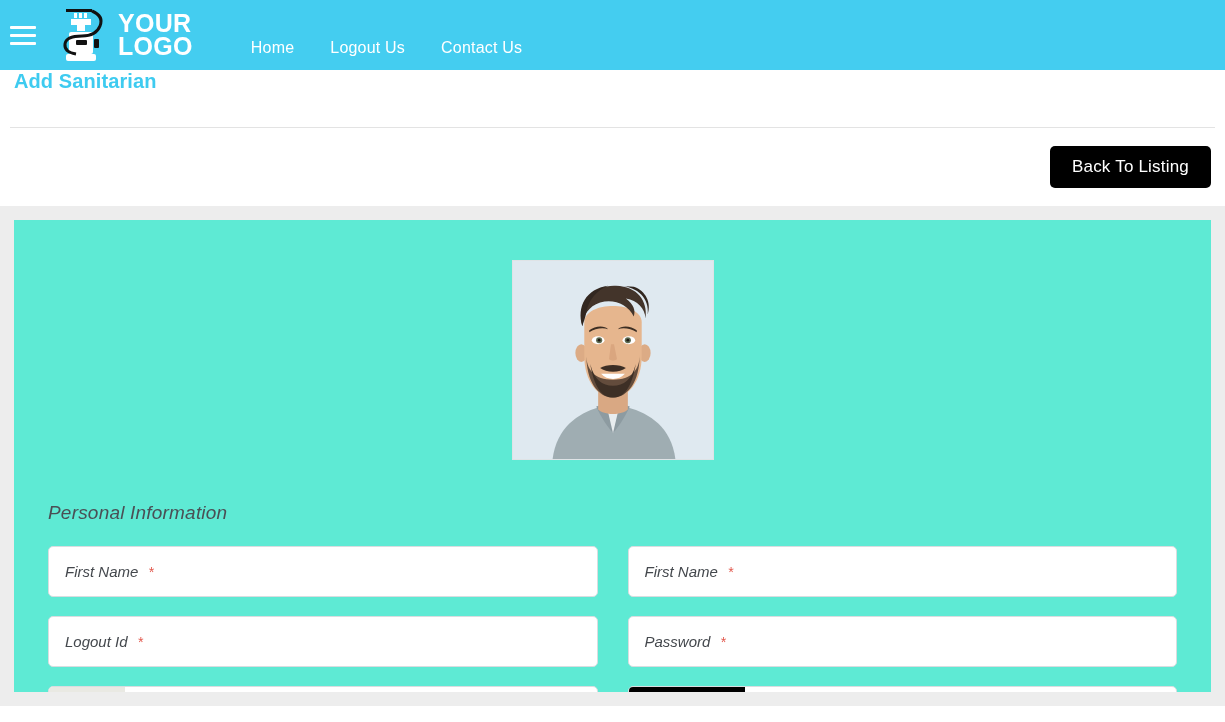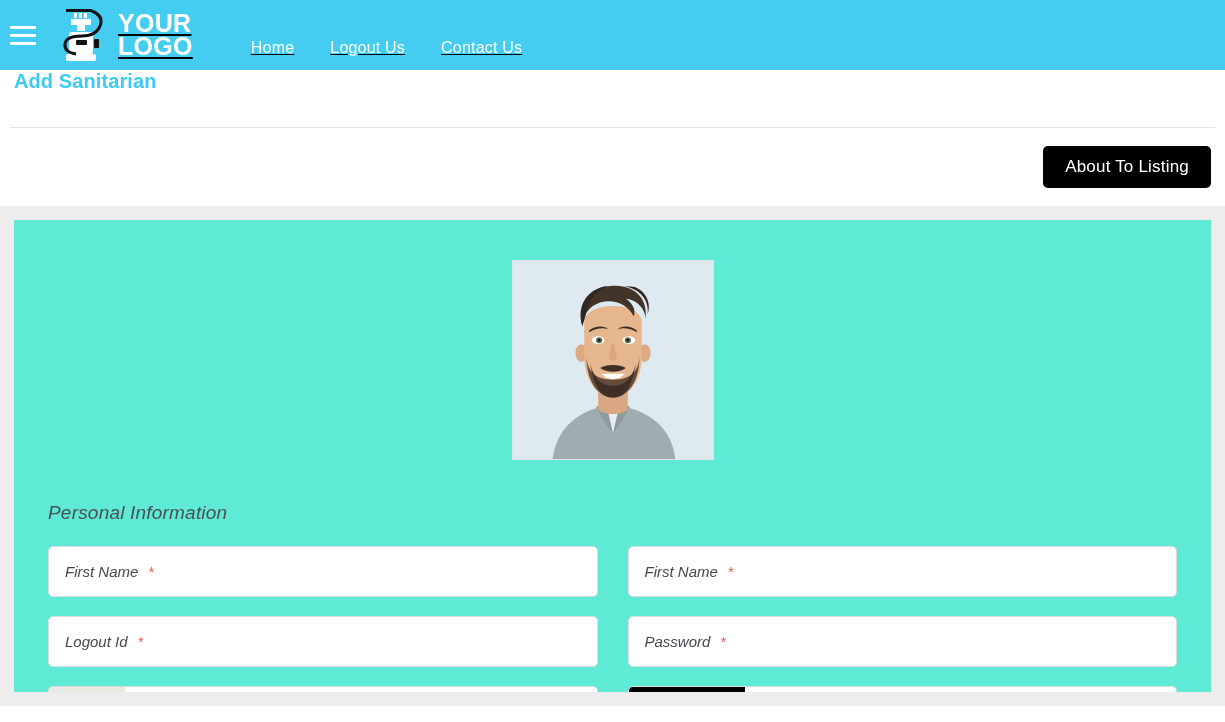--- a/index.html
+++ b/index.html
@@ -15,21 +15,20 @@
     height: 70px;
     background: #44cdf0;
     display: flex;
     align-items: stretch;
     position: relative;
   }
   .tb-left {
     display: flex;
     align-items: center;
     flex: 0 0 auto;
-    text-decoration: underline;
   }
   .hamburger {
     width: 46px;
     height: 70px;
     display: flex;
     flex-direction: column;
     align-items: center;
     justify-content: center;
     gap: 5px;
     cursor: pointer;
@@ -269,21 +268,21 @@
 
   </div>
 </div>
 
 <div class="page-head">
   <div class="page-title">Add Sanitarian</div>
 </div>
 <div class="hr-line"></div>
 
 <div class="action-bar">
-  <button class="btn-dark">About To Listing</button>
+  <button class="btn-dark">Back To Listing</button>
 </div>
 
 <div class="body-wrap">
   <div class="card">
 
     <div class="avatar-row">
       <div class="avatar-frame">
         <svg viewBox="0 0 202 200">
           <rect width="202" height="200" fill="#dfe9f0"></rect>
 

